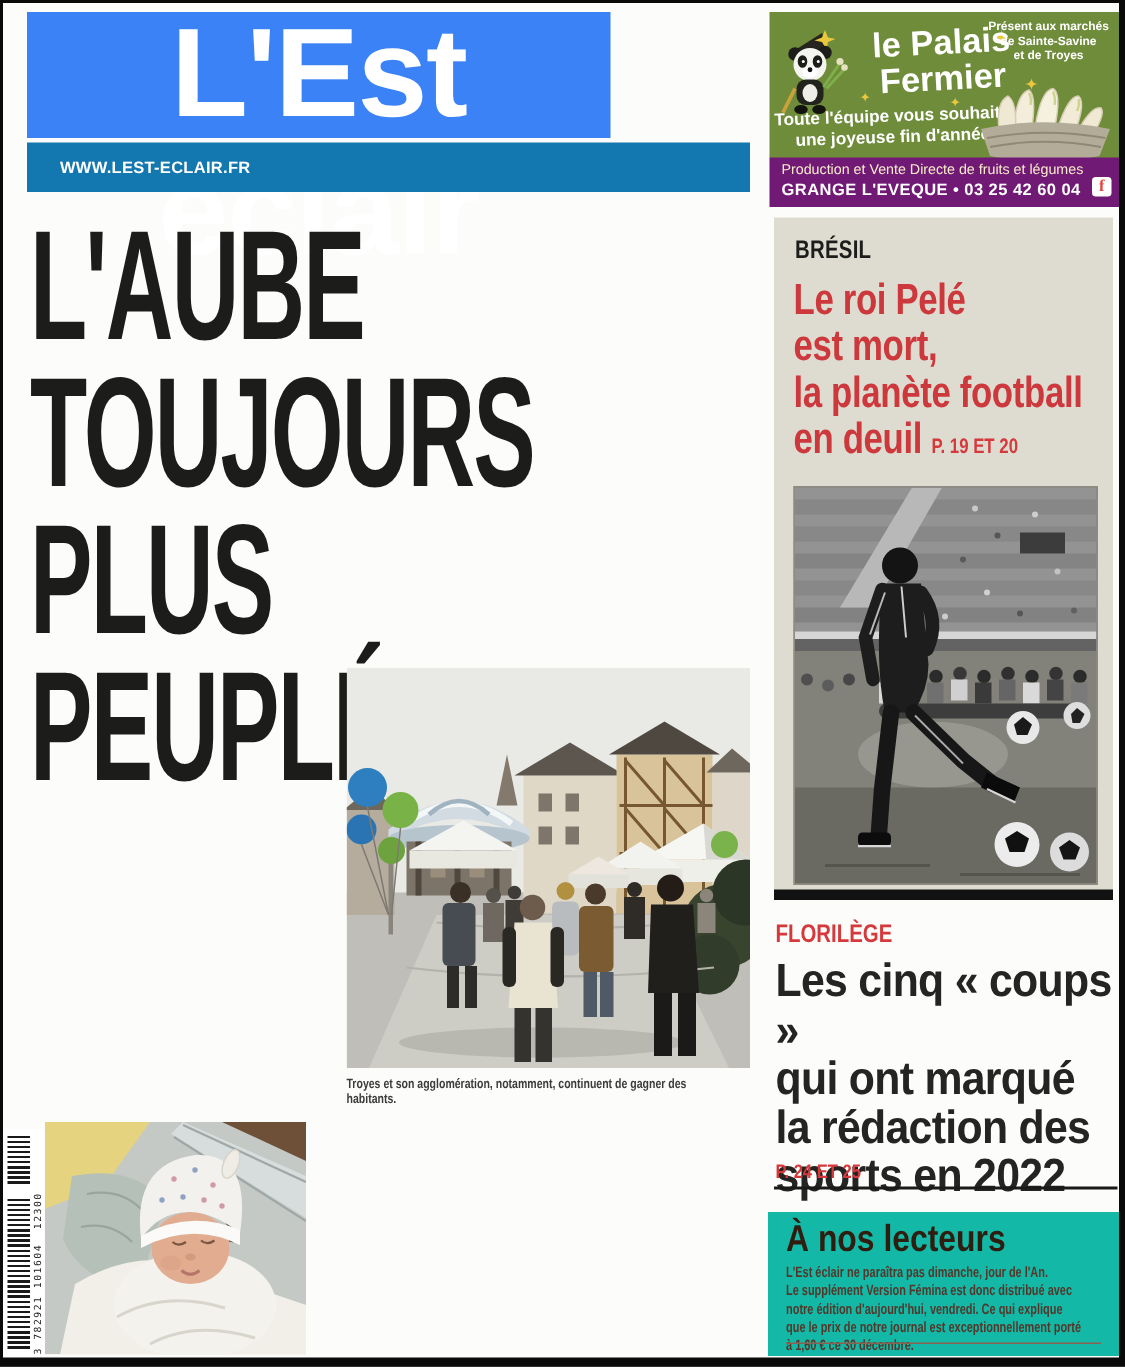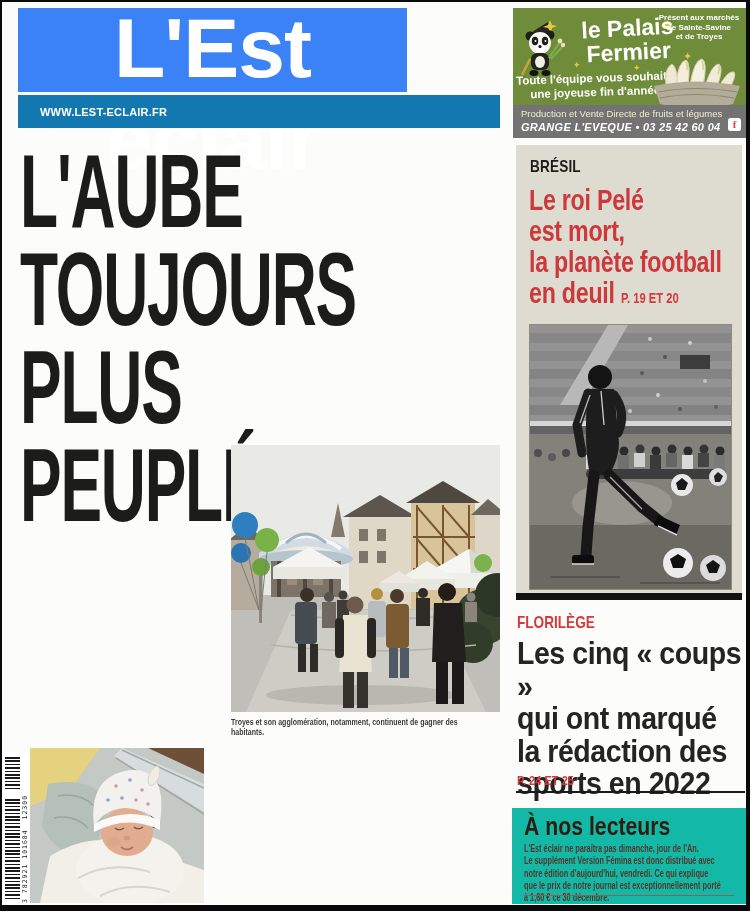--- a/index.html
+++ b/index.html
@@ -18,24 +18,24 @@
   .dateline,.website{color:#fff;font-weight:700;font-size:11px;letter-spacing:0.2px;}
 
   
   .ad{left:513px;top:8px;width:233px;height:130px;background:#6f8c3b;overflow:hidden;}
   .ad-corner{position:absolute;right:3px;top:5px;width:88px;text-align:center;color:#fff;
         font-weight:700;font-size:8px;line-height:9.5px;}
   .ad-brand{position:absolute;left:56px;top:8px;width:118px;text-align:center;color:#fff;
         font-weight:800;font-size:23px;line-height:24px;transform:rotate(-3deg);}
   .ad-message{position:absolute;left:2px;top:63px;width:160px;text-align:center;color:#fff;
         font-weight:700;font-size:11.5px;line-height:14px;transform:rotate(-2deg);}
-  .ad-red{position:absolute;left:0;bottom:0;width:100%;height:33px;background:#737373;
+  .ad-red{position:absolute;left:0;bottom:0;width:100%;height:33px;background:#701a75;
         box-sizing:border-box;padding:3px 8px;}
   .ad-red-l1{color:#f6ecc9;font-size:9.5px;line-height:12px;}
-  .ad-red-l2{color:#fff;font-weight:800;font-size:11px;line-height:14px;letter-spacing:0.3px;font-style:italic;}
+  .ad-red-l2{color:#fff;font-weight:800;font-size:11px;line-height:14px;letter-spacing:0.3px;}
   .fb{position:absolute;right:5px;bottom:7px;width:13px;height:13px;background:#fff;border-radius:2.5px;
         color:#e8403f;font-family:"Liberation Serif",serif;font-weight:700;font-size:11px;
         text-align:center;line-height:13px;}
   .star{position:absolute;color:#e9c83d;}
   .mascot-svg{position:absolute;left:2px;top:10px;}
   .endives-svg{position:absolute;right:0px;top:48px;}
 
   
   .main-headline{left:20px;top:142px;width:660px;color:#1c1c1a;font-weight:800;font-size:104px;
         line-height:98px;letter-spacing:-2px;transform:scaleX(0.60);transform-origin:0 0;}

